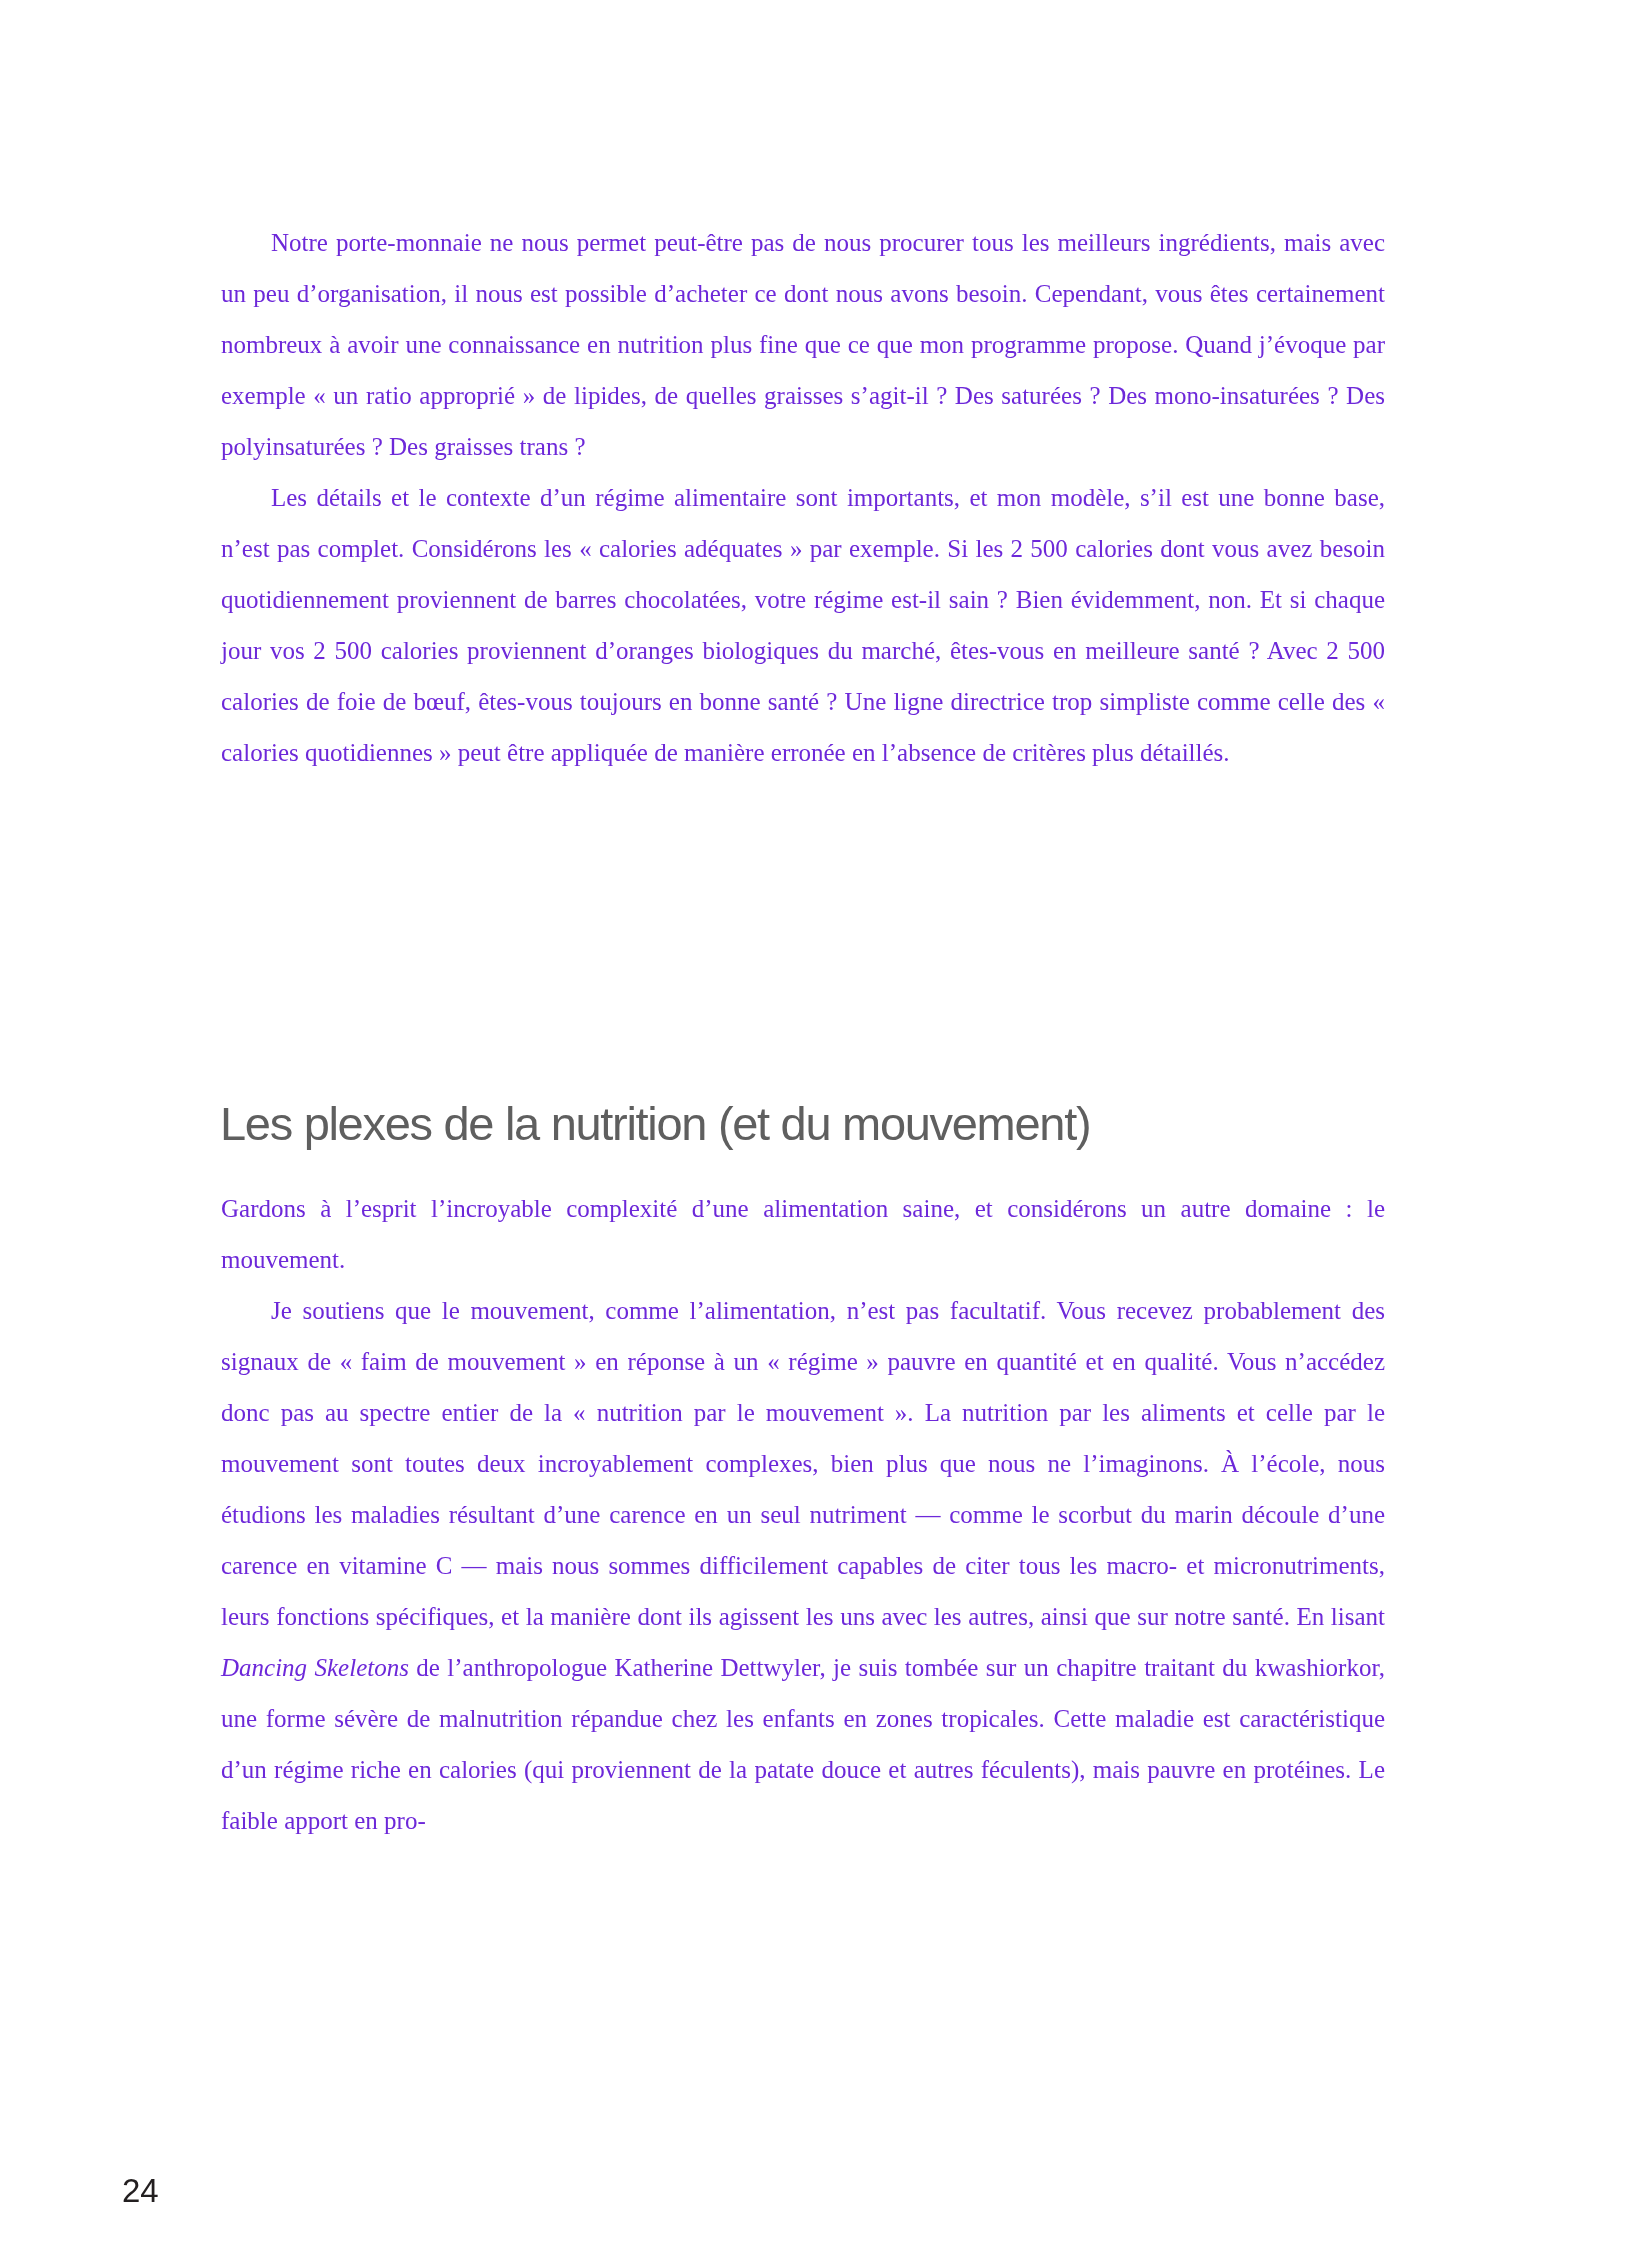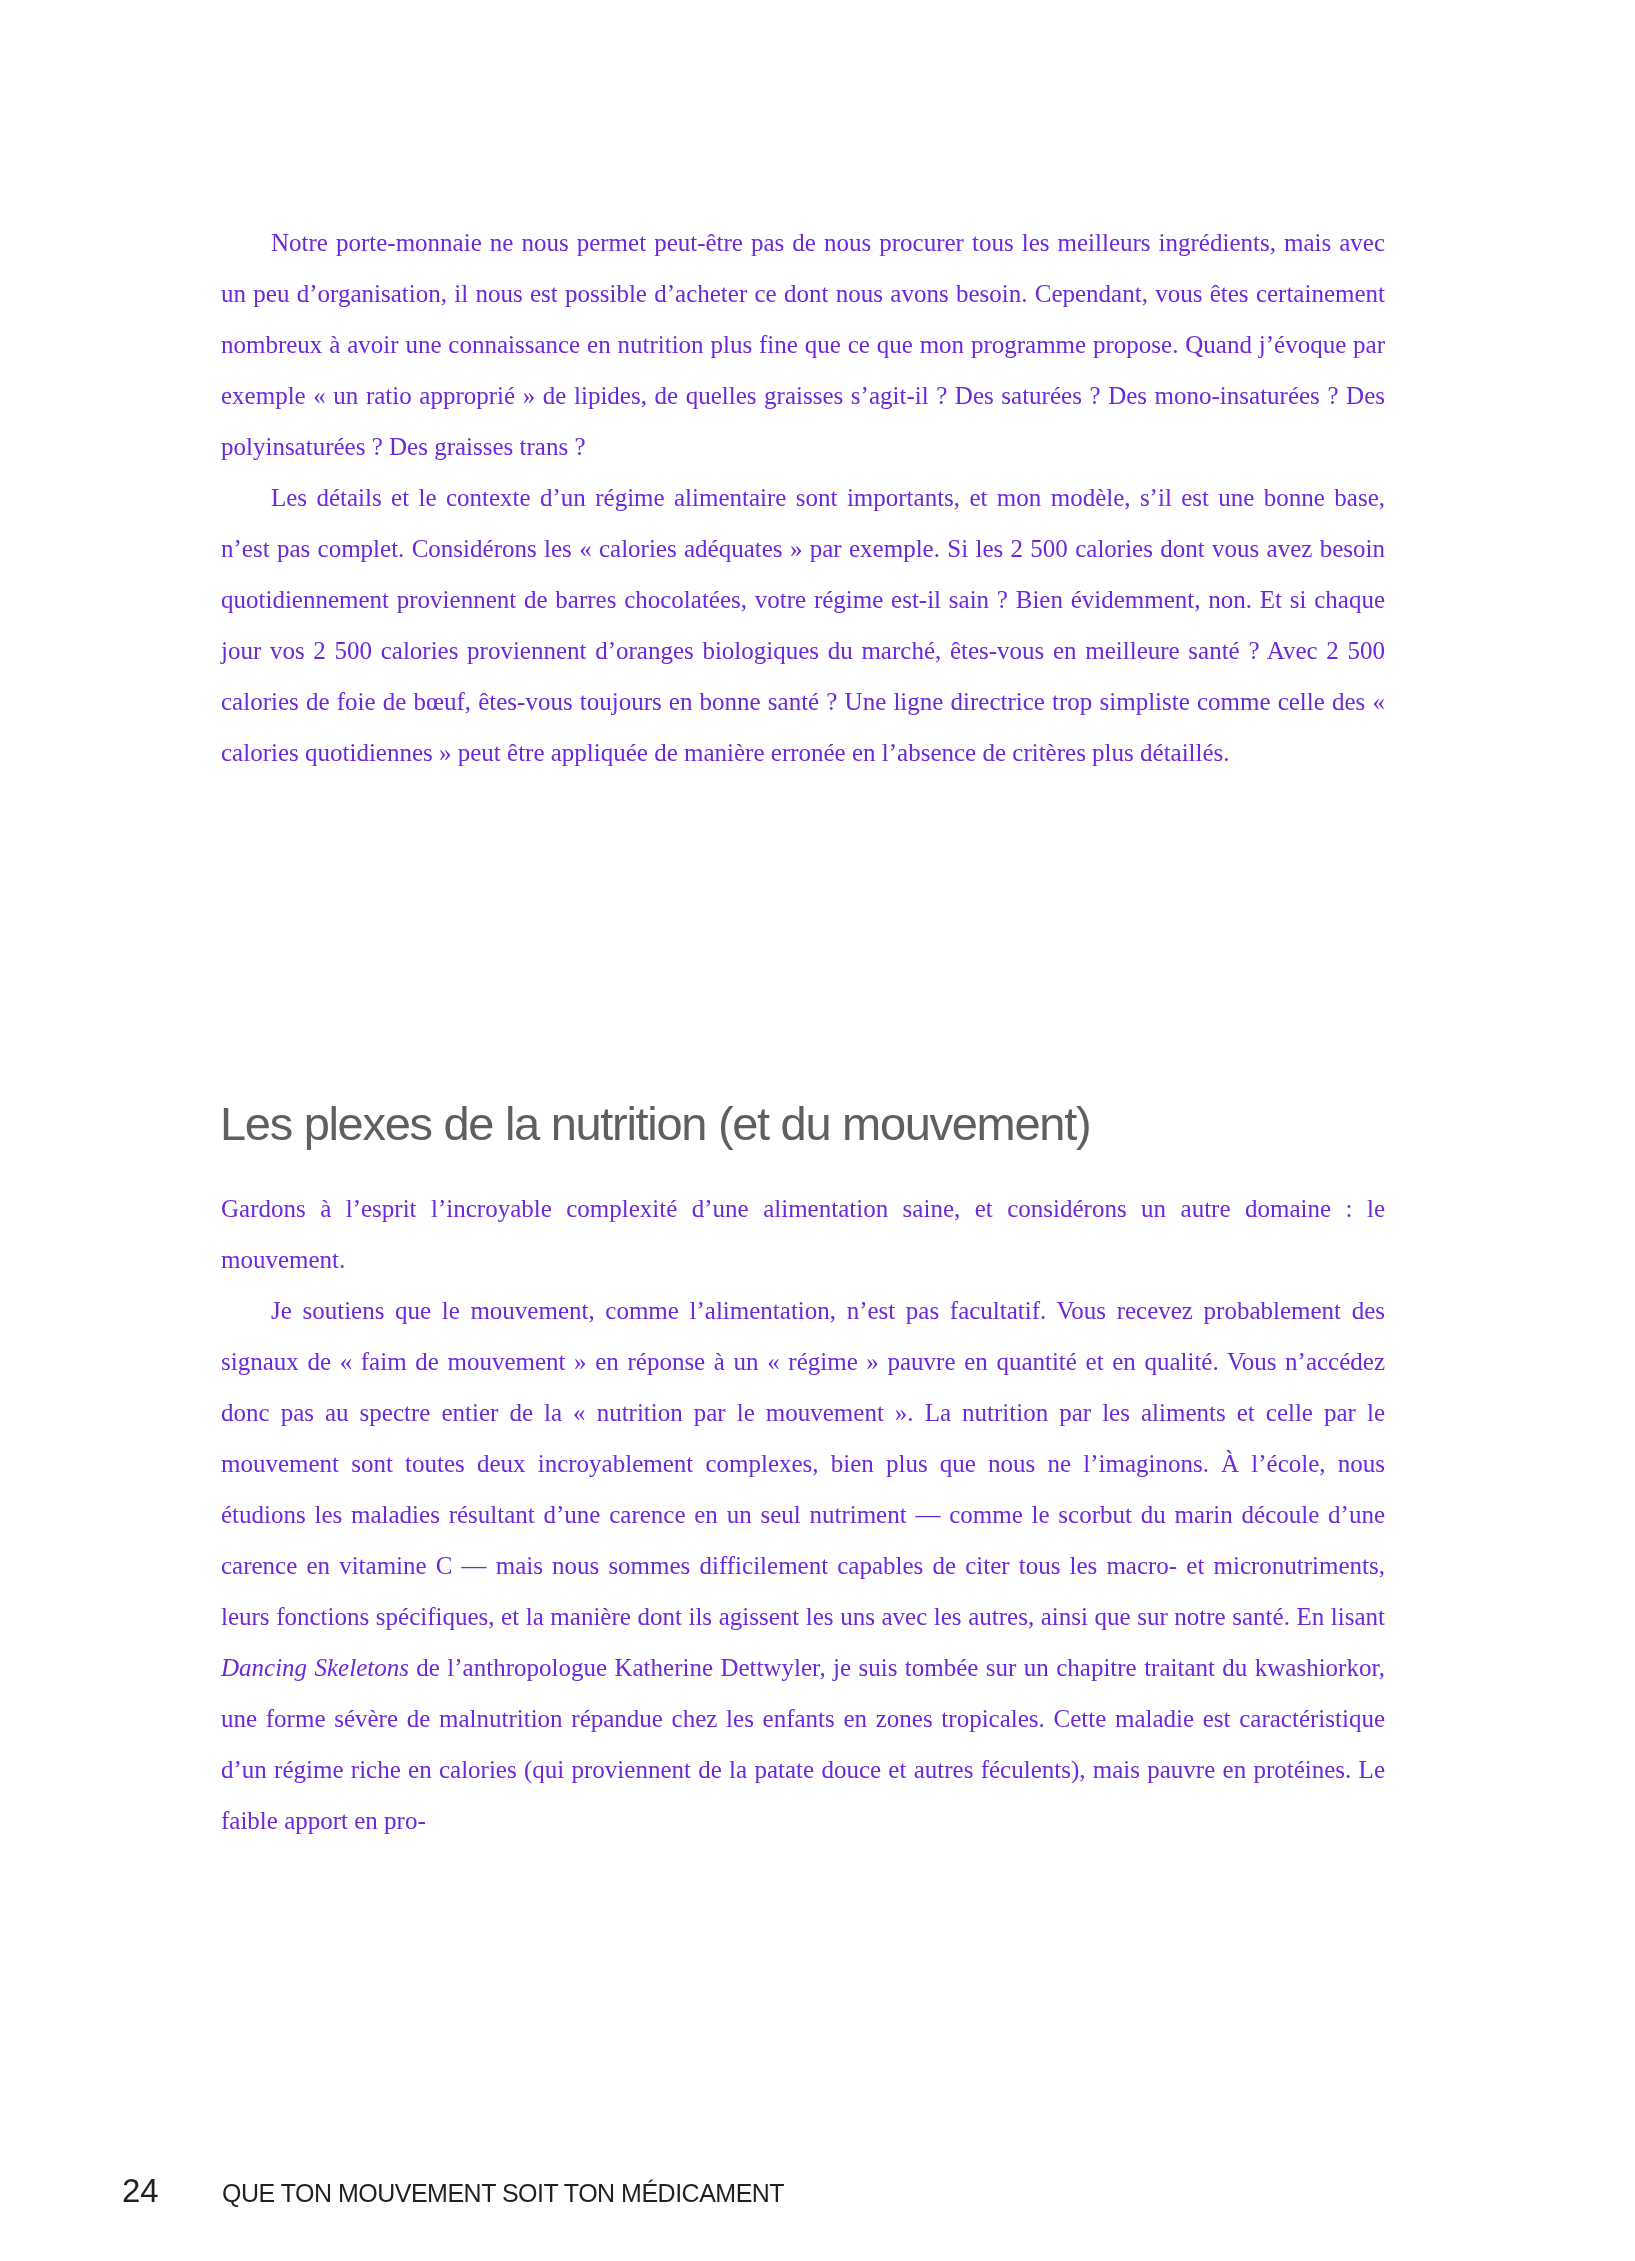--- a/index.html
+++ b/index.html
@@ -100,15 +100,14 @@
   <p class="no-indent">
     <span>Gardons à l’esprit l’incroyable complexité d’une alimentation saine, et consi­dérons un autre domaine : le mouvement.</span>
   </p>
   <p>
     <span>Je soutiens que le mouvement, comme l’alimentation, n’est pas facultatif. Vous recevez probablement des signaux de « faim de mouvement » en réponse à un « régime » pauvre en quantité et en qualité. Vous n’accédez donc pas au spectre entier de la « nutrition par le mouvement ». La nutrition par les aliments et celle par le mouvement sont toutes deux incroyablement com­plexes, bien plus que nous ne l’imaginons. À l’école, nous étudions les mala­dies résultant d’une carence en un seul nutriment — comme le scorbut du marin découle d’une carence en vitamine C — mais nous sommes difficile­ment capables de citer tous les macro- et micronutriments, leurs fonctions spécifiques, et la manière dont ils agissent les uns avec les autres, ainsi que sur notre santé. En lisant </span><em>Dancing Skeletons</em><span> de l’anthropologue Katherine Dettwy­ler, je suis tombée sur un chapitre traitant du kwashiorkor, une forme sévère de malnutrition répandue chez les enfants en zones tropicales. Cette maladie est caractéristique d’un régime riche en calories (qui proviennent de la patate douce et autres féculents), mais pauvre en protéines. Le faible apport en pro-</span>
   </p>
 </div>
 
 <div class="footer">
   <span class="page-number">24</span>
-  <span class="running-title">QUE TON MOUVEMENT SOIT TON MÉDICAMENT</span>
 </div>
 
 
 </body></html>

